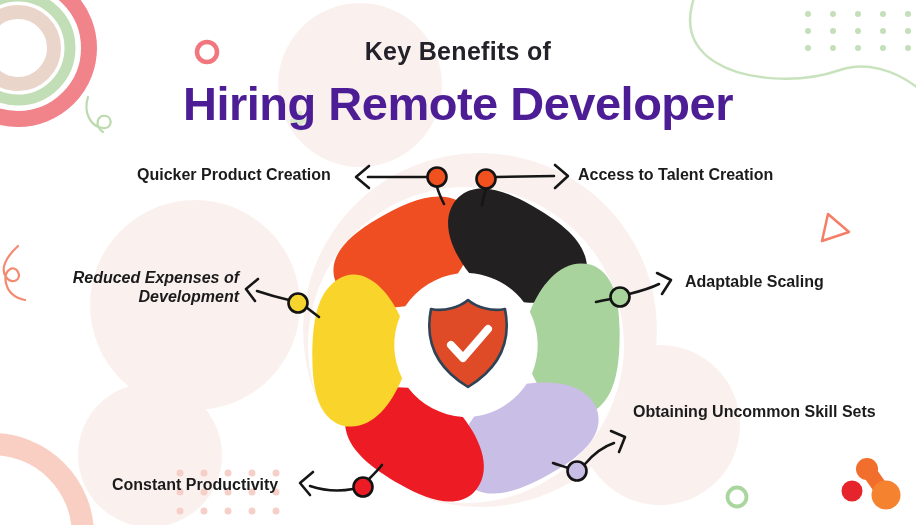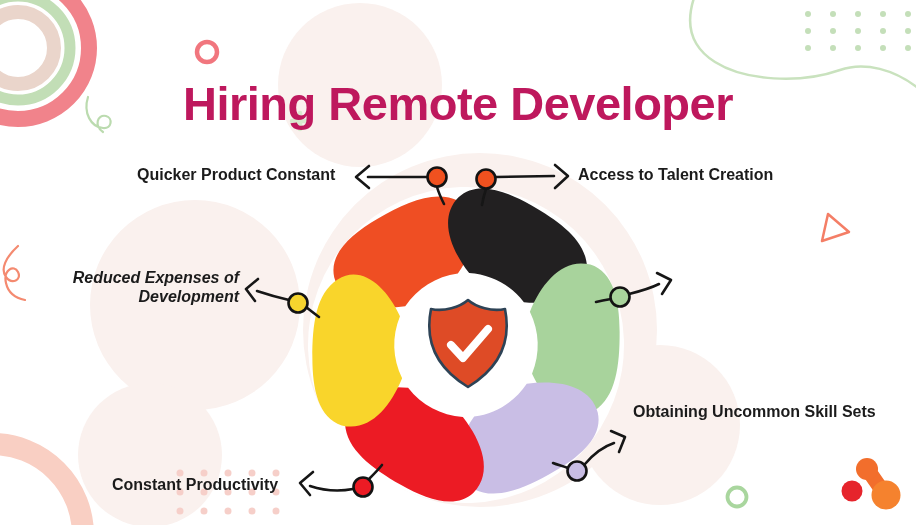--- a/index.html
+++ b/index.html
@@ -13,21 +13,21 @@
   svg.layer{position:absolute;left:0;top:0;}
   .eyebrow{
     position:absolute;left:0;right:0;top:37px;
     text-align:center;
     font-size:25px;font-weight:800;color:#232129;
     letter-spacing:.3px;
   }
   .main-title{
     position:absolute;left:0;right:0;top:76px;
     text-align:center;
-    font-size:47px;font-weight:800;color:#be185d;
+    font-size:47px;font-weight:800;color:#4c1d95;
     letter-spacing:-.5px;
   }
   .label{
     position:absolute;
     font-size:16px;font-weight:600;color:#1b1b1b;
     white-space:nowrap;line-height:1.18;
   }
   .label.wrap{white-space:normal;}
   #label-reduced{left:57px;top:269px;width:182px;text-align:right;font-style:italic;}
   #label-quicker{left:137px;top:166px;}
@@ -166,21 +166,23 @@
     <g stroke="#131313" stroke-width="2.6">
       <circle cx="437" cy="177" r="9.5" fill="#F0511F"></circle>
       <circle cx="486" cy="179" r="9.5" fill="#F0511F"></circle>
       <circle cx="298" cy="303" r="9.5" fill="#F6D42E"></circle>
       <circle cx="620" cy="297" r="9.5" fill="#A9D49C"></circle>
       <circle cx="363" cy="487" r="9.5" fill="#EC1B24"></circle>
       <circle cx="577" cy="471" r="9.5" fill="#C8BDE4"></circle>
     </g>
   </svg>
 
+  <div class="eyebrow">Key Benefits of</div>
   <div class="main-title">Hiring Remote Developer</div>
 
-  <div class="label" id="label-quicker">Quicker Product Constant</div>
+  <div class="label" id="label-quicker">Quicker Product Creation</div>
   <div class="label" id="label-access">Access to Talent Creation</div>
   <div class="label wrap" id="label-reduced">Reduced Expenses of Development</div>
+  <div class="label" id="label-adaptable">Adaptable Scaling</div>
   <div class="label" id="label-constant">Constant Productivity</div>
   <div class="label" id="label-obtaining">Obtaining Uncommon Skill Sets</div>
 
 </div>
 
 </body></html>

